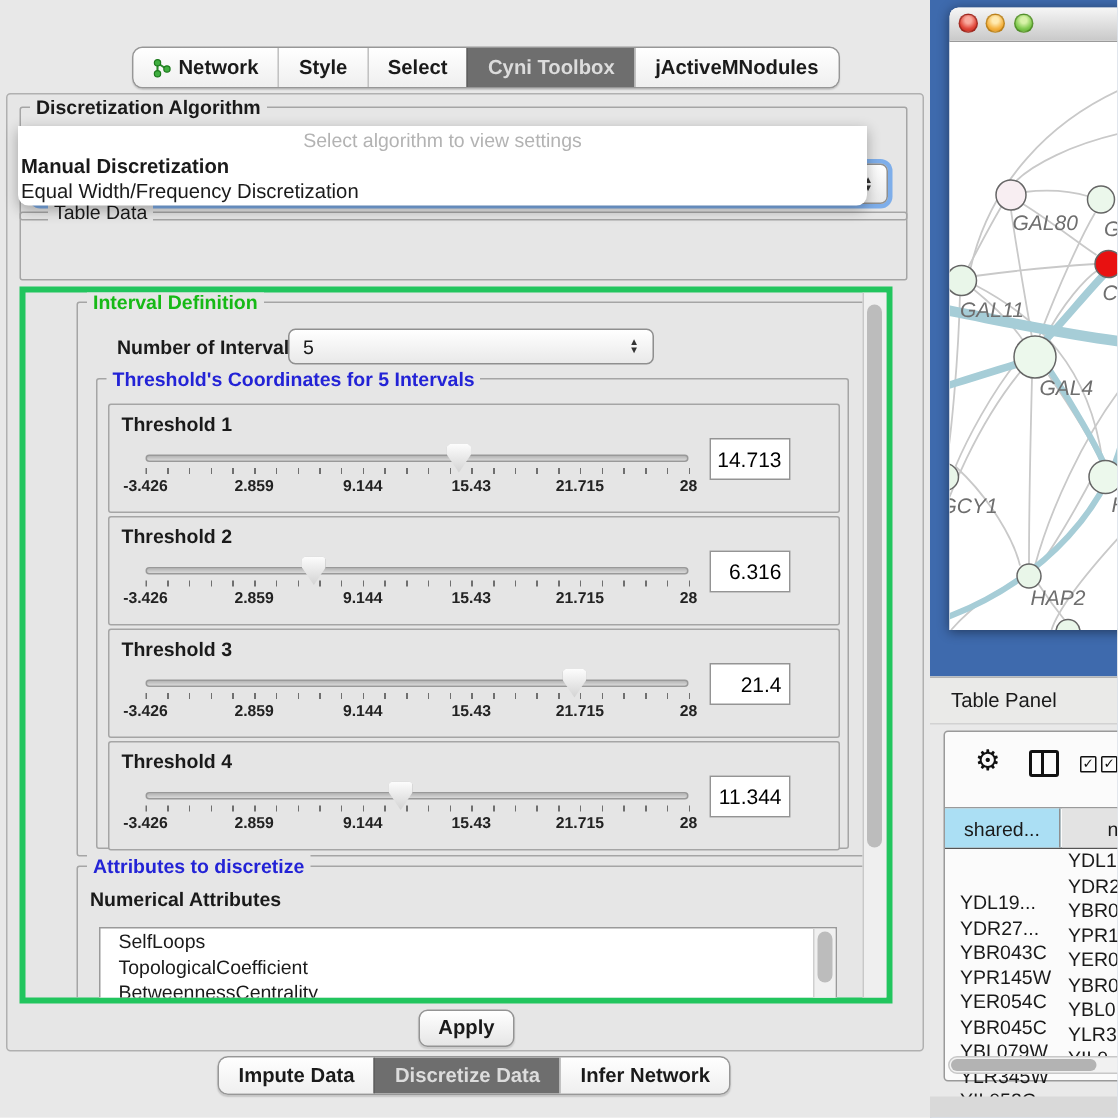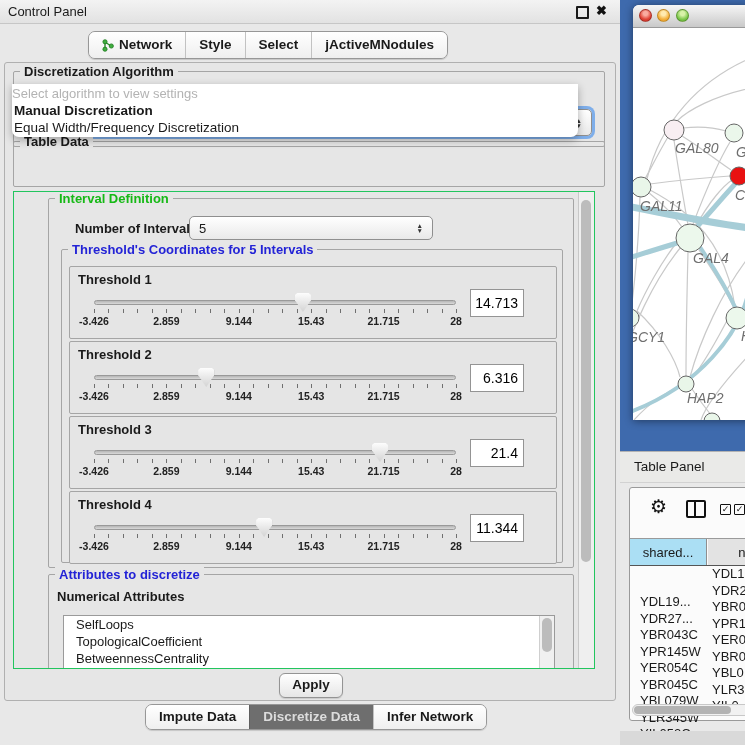--- a/index.html
+++ b/index.html
@@ -15,35 +15,35 @@
 
   .top-tabs{position:absolute;left:88px;top:31px;height:26px;display:flex;border:1px solid #979797;border-radius:7px;overflow:hidden;box-shadow:0 1px 1px rgba(0,0,0,.15);}
   .seg{padding:0 13px;line-height:26px;font-size:13.5px;font-weight:bold;background:linear-gradient(#ffffff,#efefef);display:flex;align-items:center;gap:5px;white-space:nowrap;}
   .seg + .seg{border-left:1px solid #c2c2c2;}
   .seg.selected{background:#6e6e6e;color:#dcdcdc;border-left-color:#5f5f5f;}
 
   .main-panel{position:absolute;left:4px;top:62px;width:610px;height:637px;background:#e6e6e6;border:1px solid #b0b0b0;border-radius:3px;}
 
   .group{position:absolute;border:1px solid #a5a5a5;border-radius:2px;}
   .legend{position:absolute;top:-8px;left:6px;background:#e6e6e6;padding:0 4px;font-size:13px;font-weight:bold;white-space:nowrap;}
-  .legend.plain{font-weight:bold;}
+  .legend.plain{font-weight:normal;margin-left:12px;}
 
   .combo{position:absolute;background:linear-gradient(#ffffff,#e9e9e9);border:1px solid #8f8f8f;border-radius:5px;font-size:13px;display:flex;align-items:center;padding-left:9px;box-sizing:border-box;}
   .spinner{position:absolute;right:9px;top:50%;transform:translateY(-50%);display:flex;flex-direction:column;font-size:6.5px;line-height:5px;color:#333;}
   .focus-ring{box-shadow:0 0 0 3px rgba(100,160,235,.8);}
 
   
   .algo-popup{position:absolute;left:12px;top:84px;width:566px;height:53px;background:#fff;z-index:30;
     border-radius:0 0 7px 7px;box-shadow:0 3px 9px rgba(0,0,0,.3);overflow:hidden;}
-  .popup-hint{font-size:13px;color:#b3b3b3;padding-top:2px;height:16px;}
+  .popup-hint{text-align:center;font-size:13px;color:#b3b3b3;padding-top:2px;height:16px;}
   .popup-opt{font-size:13.5px;padding:1px 2px;height:15px;}
   .popup-opt.first{font-weight:bold;}
 
   
-  .viewport{position:absolute;left:8px;top:128px;width:582px;height:478px;border:1px solid #22c55e;background:#e6e6e6;overflow:hidden;box-sizing:border-box;}
+  .viewport{position:absolute;left:8px;top:128px;width:582px;height:478px;border:4px solid #22c55e;background:#e6e6e6;overflow:hidden;box-sizing:border-box;}
   .vscroll{position:absolute;right:0;top:0;width:15px;height:476px;background:#efefef;border-left:1px solid #c8c8c8;}
   .vscroll .thumb,.lscroll .thumb{position:absolute;left:2px;width:10px;border-radius:5px;background:#bcbcbc;}
 
   .green-legend{color:#16b916;}
   .blue-legend{color:#2323d6;}
 
   .lbl-bold{position:absolute;font-size:13px;font-weight:bold;}
 
   
   .th-panel{position:absolute;left:7px;width:486px;height:71px;border:1px solid #a5a5a5;background:#e5e5e5;border-radius:2px;}
@@ -99,42 +99,40 @@
   .hscroll .thumb{position:absolute;left:1px;top:1px;width:97px;height:8px;border-radius:4px;background:#b3b3b3;}
   .tp-bottom{position:absolute;left:0;top:280px;width:125px;height:14px;background:#d9d9d9;}
 </style>
 </head>
 <body>
 
 <div class="screen">
 
   <div class="control-panel">
 
-    <div class="cp-titlebar">
-      <span class="cp-title">Control Panel</span>
-      <span class="float-btn"></span>
-      <span class="close-btn">✖</span>
-    </div>
 
     <div class="top-tabs" id="top-tabs">
         <div class="seg">
           <svg width="12" height="13">
             <line x1="3" y1="3" x2="3" y2="10" stroke="#2a8a2a" stroke-width="1.4"></line>
             <line x1="3" y1="3" x2="9" y2="7" stroke="#2a8a2a" stroke-width="1.4"></line>
             <circle cx="3" cy="2.8" r="2.1" fill="#3fae3f" stroke="#1d7a1d" stroke-width=".8"></circle>
             <circle cx="3" cy="10.2" r="2.1" fill="#3fae3f" stroke="#1d7a1d" stroke-width=".8"></circle>
             <circle cx="9.3" cy="7" r="2.1" fill="#3fae3f" stroke="#1d7a1d" stroke-width=".8"></circle>
           </svg>
           <span>Network</span>
         </div>
         <div class="seg">
           <span>Style</span>
         </div>
         <div class="seg">
           <span>Select</span>
+        </div>
+        <div class="seg selected">
+          <span>Cyni Toolbox</span>
         </div>
         <div class="seg">
           <span>jActiveMNodules</span>
         </div>
       </div>
 
     <div class="main-panel">
 
       <div class="group" style="left:8px;top:8px;width:590px;height:74px;">
         <span class="legend">Discretization Algorithm</span>

